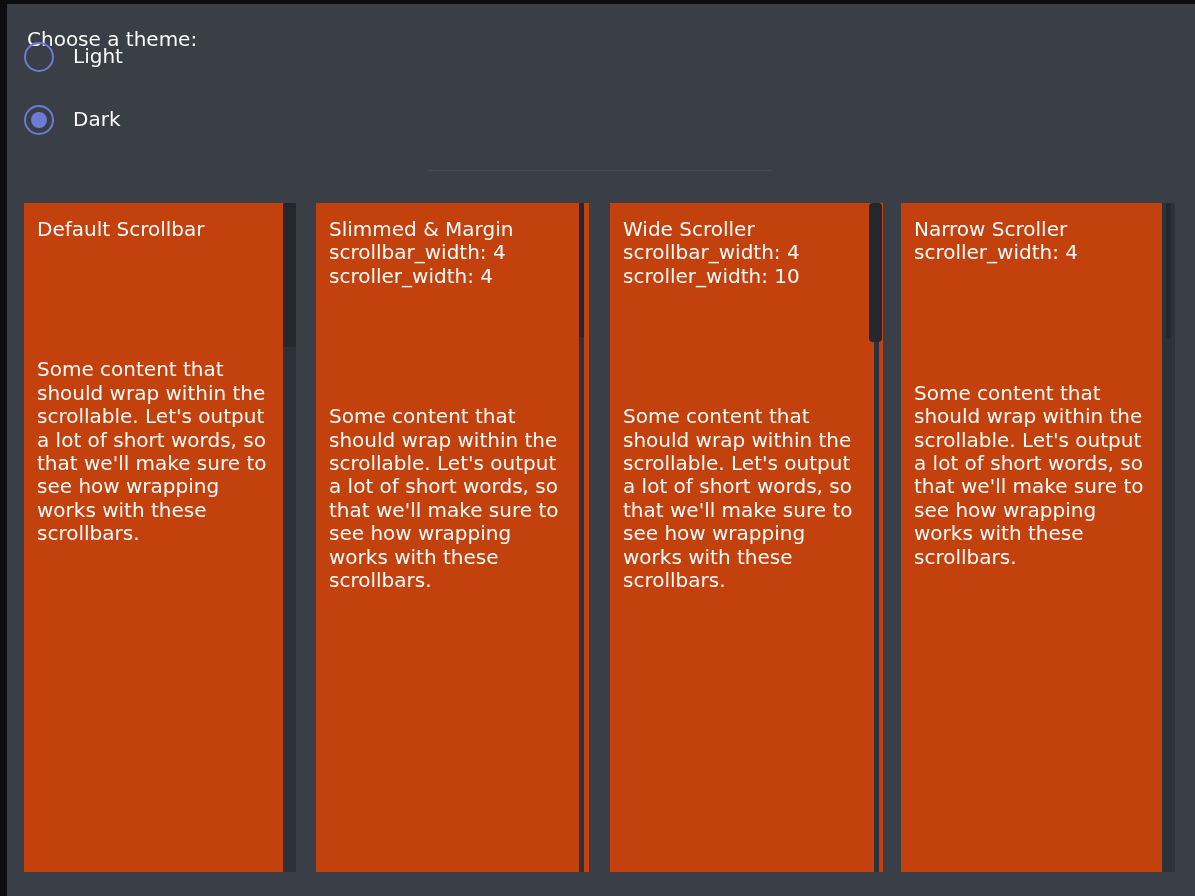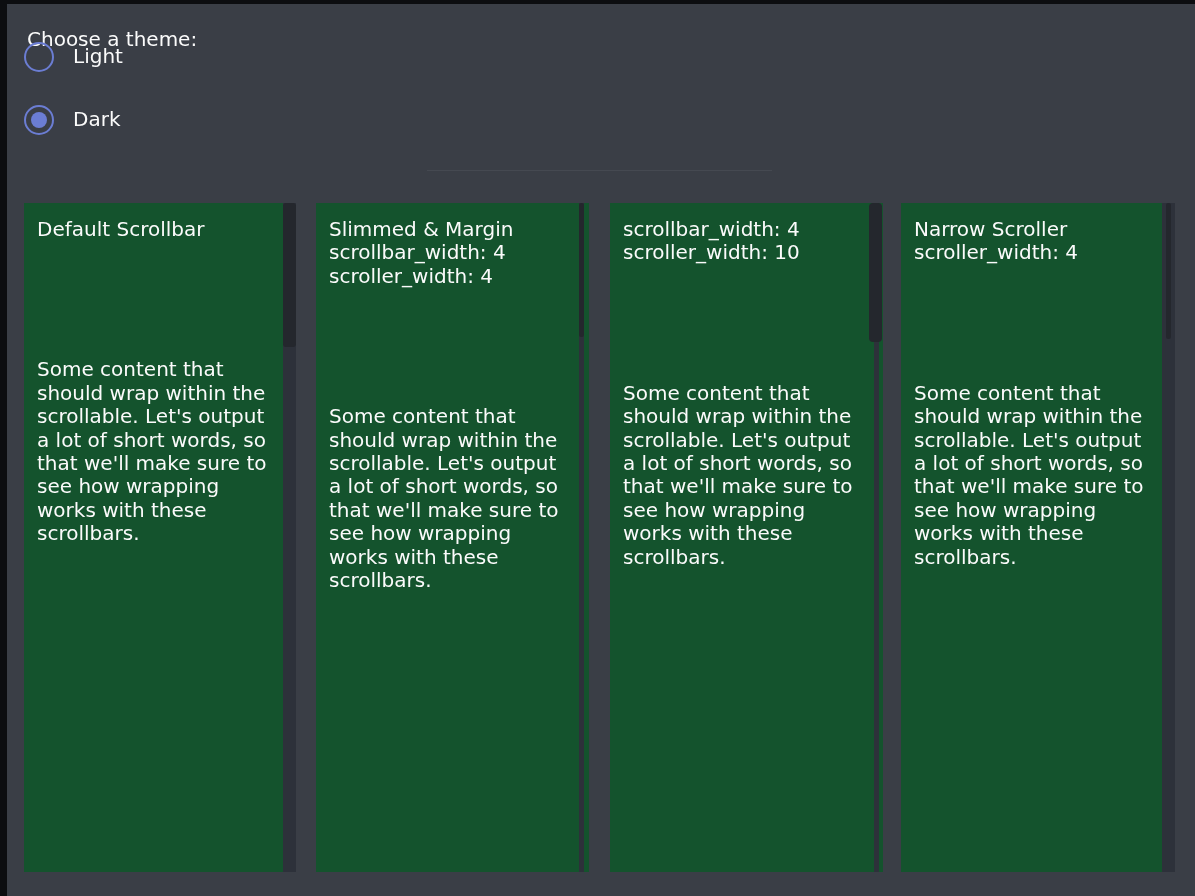--- a/index.html
+++ b/index.html
@@ -18,21 +18,21 @@
   .radio-circle {
     width:26px; height:26px; border:2px solid #6b7dd3; border-radius:50%;
     display:flex; align-items:center; justify-content:center; flex:0 0 auto;
   }
   .radio-dot { width:16px; height:16px; border-radius:50%; background:#6b7dd3; }
   .radio-dot.off { background:transparent; }
   .radio-text { margin-left:19px; }
   .divider { position:absolute; left:420px; top:166px; width:345px; height:1px; background:#454951; }
 
   .panel {
-    position:absolute; top:199px; height:669px; background:#14532d;
+    position:absolute; top:199px; height:669px; background:#c2410c;
     box-sizing:border-box; padding:15px 0 0 13px; overflow:hidden;
   }
   .panel.p1 { left:17px;  width:272px; }
   .panel.p2 { left:309px; width:273px; }
   .panel.p3 { left:603px; width:273px; }
   .panel.p4 { left:894px; width:274px; }
   .panel-header, .panel-body { width:244px; }
   .spacer { height:117px; }
 
   .sb-track { position:absolute; top:0; bottom:0; background:#2d313a; }
@@ -90,20 +90,21 @@
       <div>scroller_width: 4</div>
     </div>
     <div class="spacer"></div>
     <div class="panel-body">Some content that should wrap within the scrollable. Let's output a lot of short words, so that we'll make sure to see how wrapping works with these scrollbars.</div>
     <div class="sb-track"></div>
     <div class="sb-thumb"></div>
   </div>
 
   <div class="panel p3">
     <div class="panel-header">
+      <div>Wide Scroller</div>
       <div>scrollbar_width: 4</div>
       <div>scroller_width: 10</div>
     </div>
     <div class="spacer"></div>
     <div class="panel-body">Some content that should wrap within the scrollable. Let's output a lot of short words, so that we'll make sure to see how wrapping works with these scrollbars.</div>
     <div class="sb-track"></div>
     <div class="sb-thumb"></div>
   </div>
 
   <div class="panel p4">

